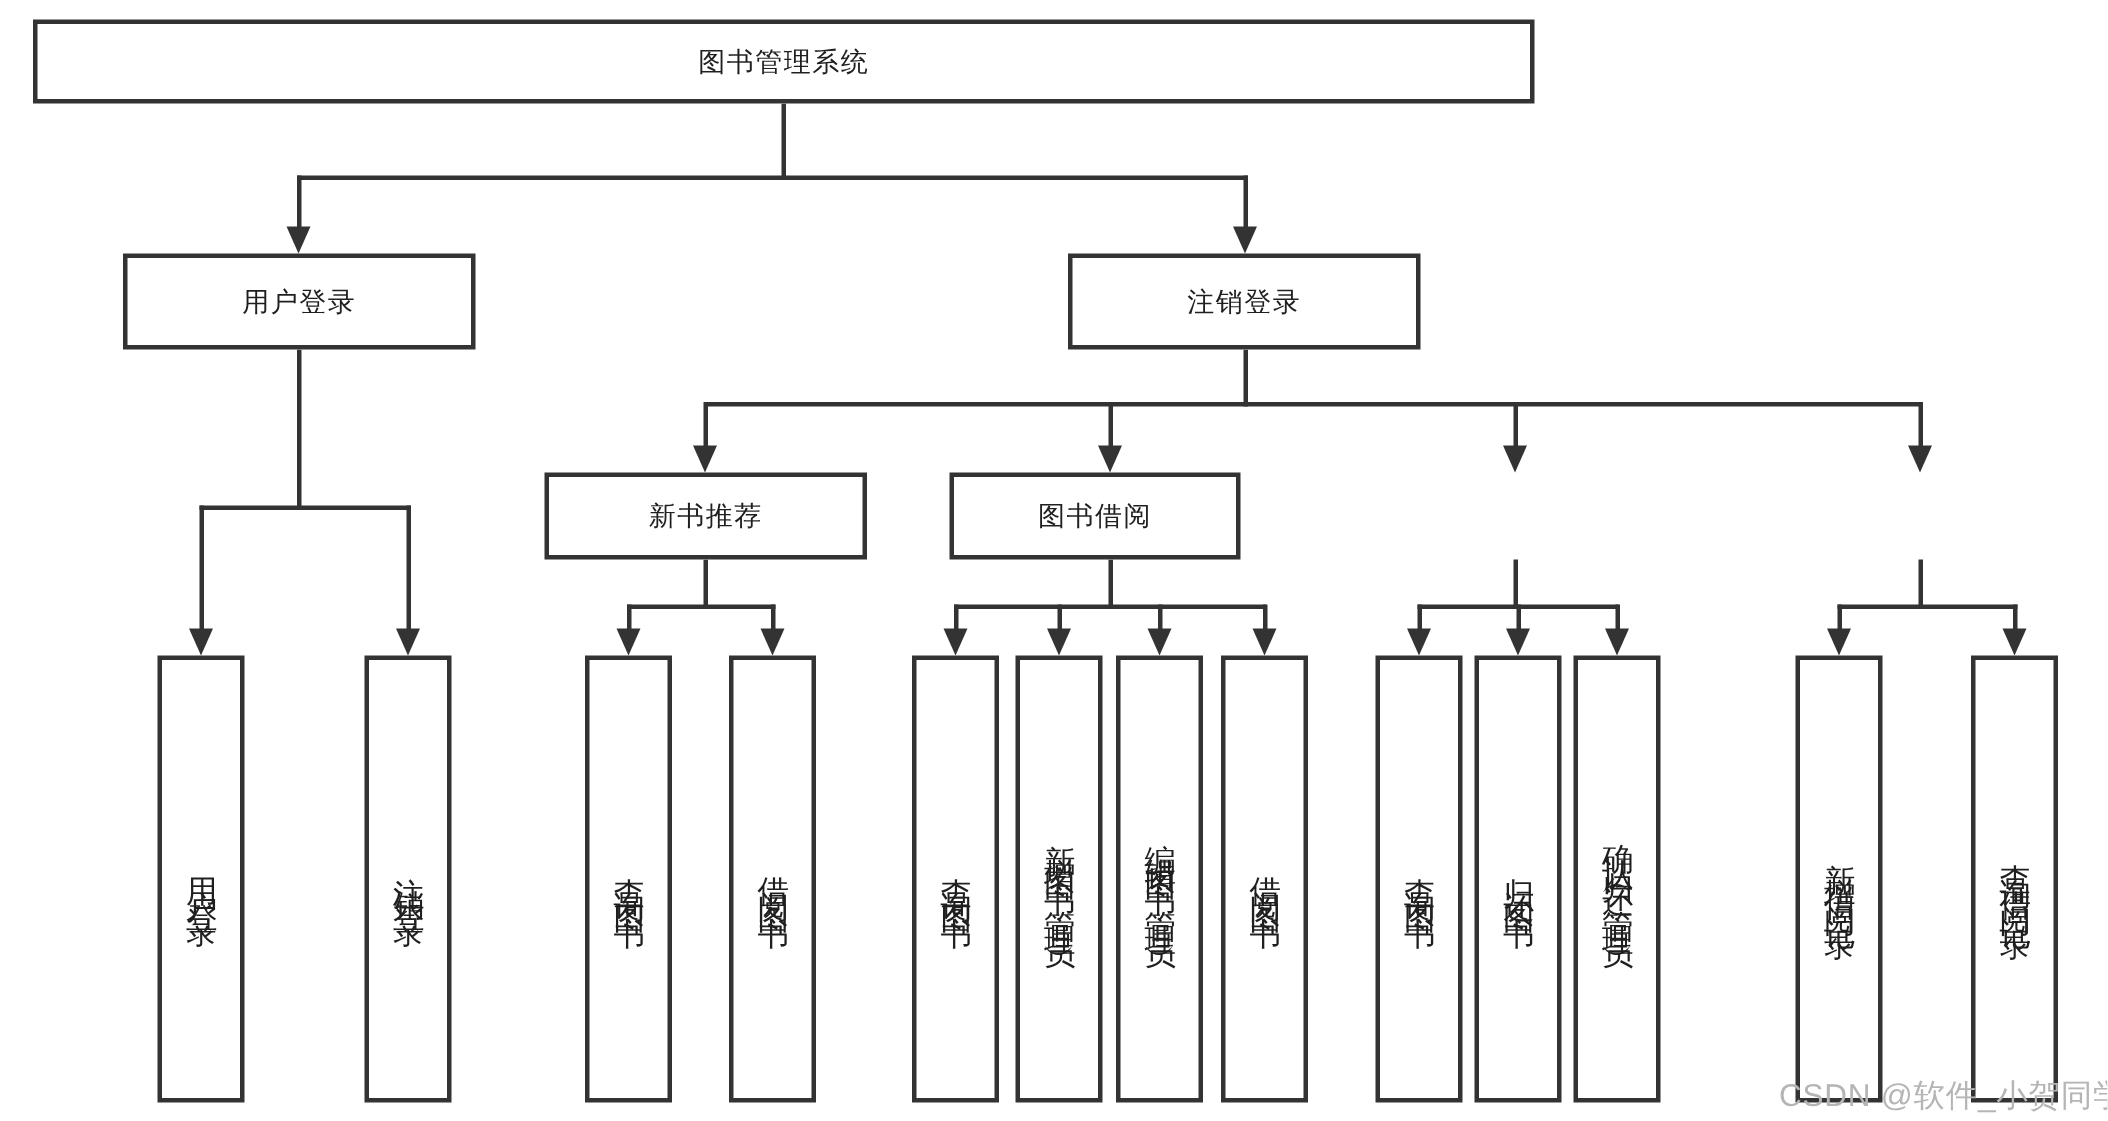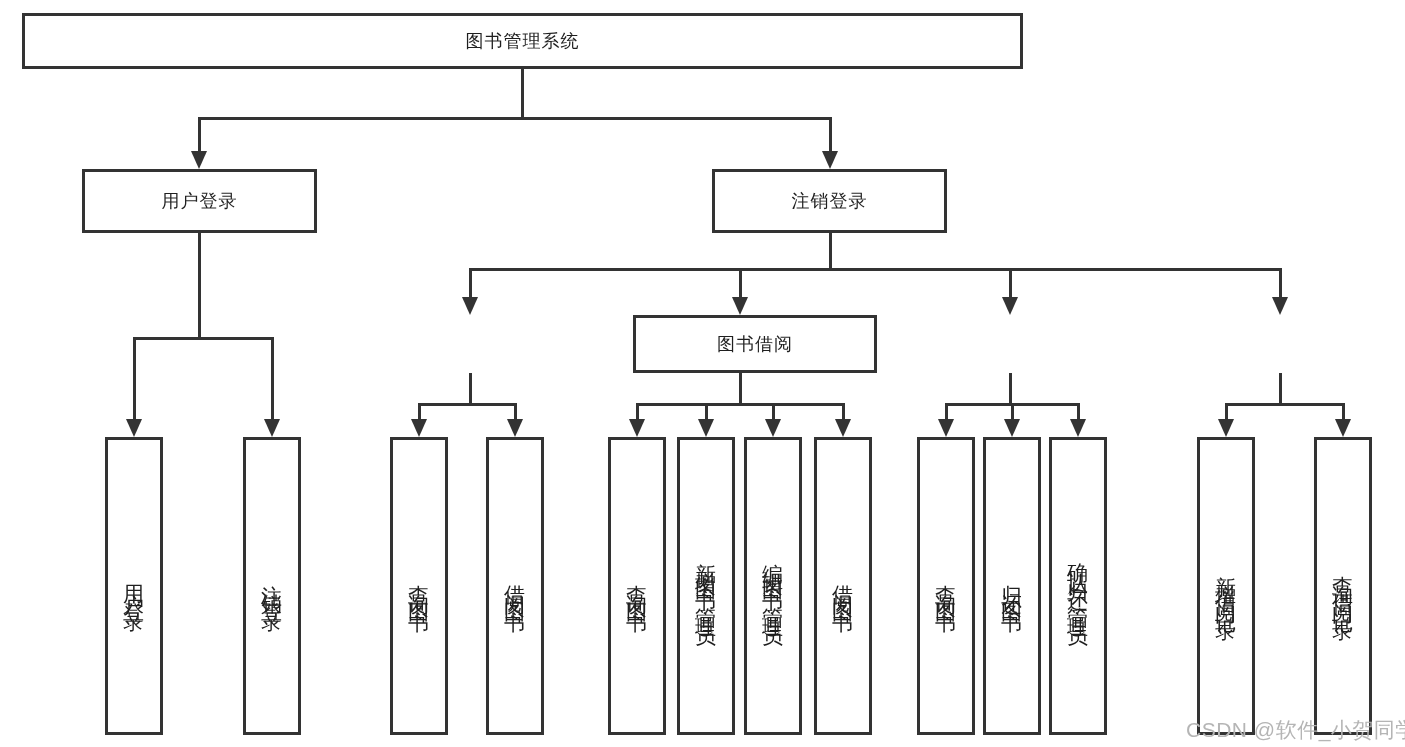--- a/index.html
+++ b/index.html
@@ -38,21 +38,24 @@
     <span class="hlabel">图书管理系统</span>
   </div>
 
   <div class="box" style="left:82px;top:169px;width:235px;height:64px">
     <span class="hlabel">用户登录</span>
   </div>
   <div class="box" style="left:712px;top:169px;width:235px;height:64px">
     <span class="hlabel">注销登录</span>
   </div>
 
-  <div class="box" style="left:633px;top:315px;width:244px;height:58px">
+  <div class="box" style="left:363px;top:315px;width:215px;height:58px">
+    <span class="hlabel">新书推荐</span>
+  </div>
+  <div class="box" style="left:633px;top:315px;width:194px;height:58px">
     <span class="hlabel">图书借阅</span>
   </div>
 
   <div class="box" style="left:105px;top:437px;width:58px;height:298px">
     <span class="vlabel">用户登录</span>
   </div>
   <div class="box" style="left:243px;top:437px;width:58px;height:298px">
     <span class="vlabel">注销登录</span>
   </div>
 

